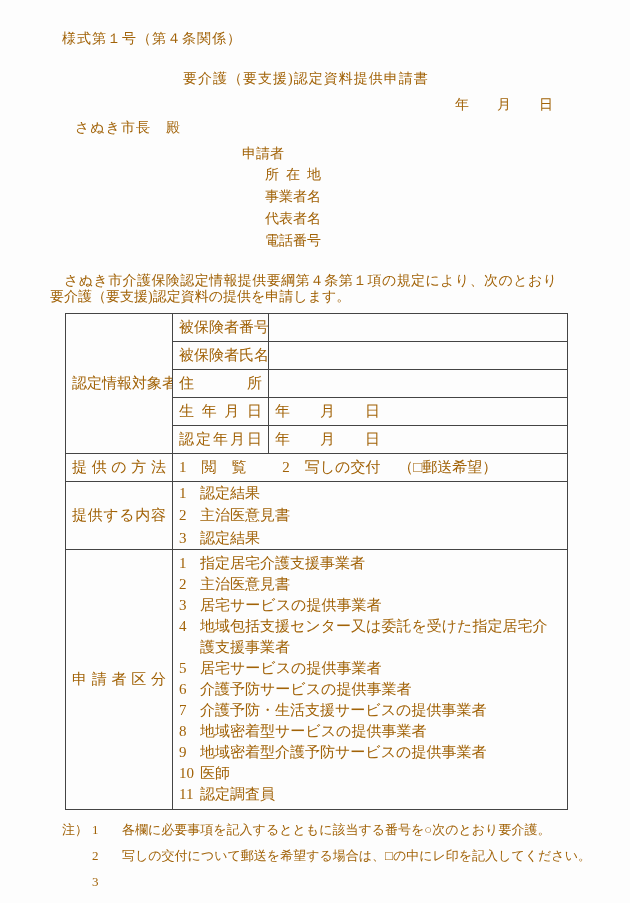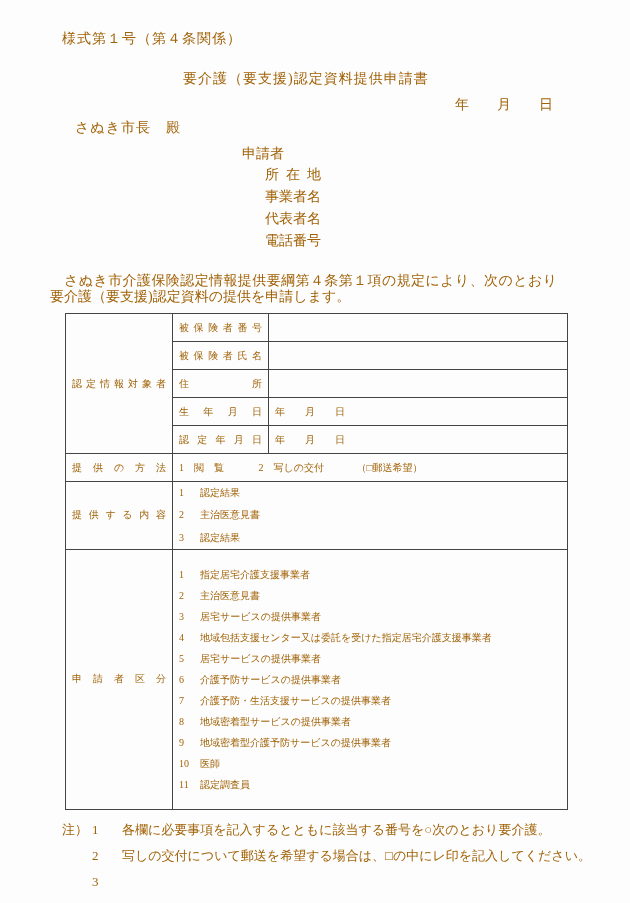--- a/index.html
+++ b/index.html
@@ -35,40 +35,40 @@
     text-align:justify;
   }
   
   table.main{
     position:absolute;left:65px;top:313px;
     width:502px;
     border-collapse:collapse;table-layout:fixed;
   }
   table.main td{
     border:1px solid #444;
-    font-size:10px;
+    font-size:15px;
     padding:0 6px;
     vertical-align:middle;
     overflow:hidden;
   }
   col.c-a{width:107px;}
   col.c-b{width:96px;}
   col.c-c{width:299px;}
   tr.r28{height:28px;}
   tr.r67{height:67px;}
   tr.r260{height:260px;}
   td.hdr, td.lbl{
     text-align:justify;text-align-last:justify;
     white-space:nowrap;
   }
   td.val{padding-left:80px;white-space:nowrap;}
   td.val-empty{padding:0;}
   td.method-cell{padding-left:10px;white-space:nowrap;}
   .opt2{margin-left:32px;}
-  .opt3{margin-left:30px;}
+  .opt3{margin-left:14px;}
   td.list-cell{padding:4px 6px 4px 10px;vertical-align:middle;}
   .num-item{display:flex;align-items:flex-start;}
   .content-cell .num-item{line-height:22.3px;}
   .category-cell .num-item{line-height:21px;}
   .num-item .num{flex:0 0 21px;}
   .num-item .txt{flex:1 1 auto;}
   
   .notes{
     left:62px;top:817px;
     font-size:13px;

